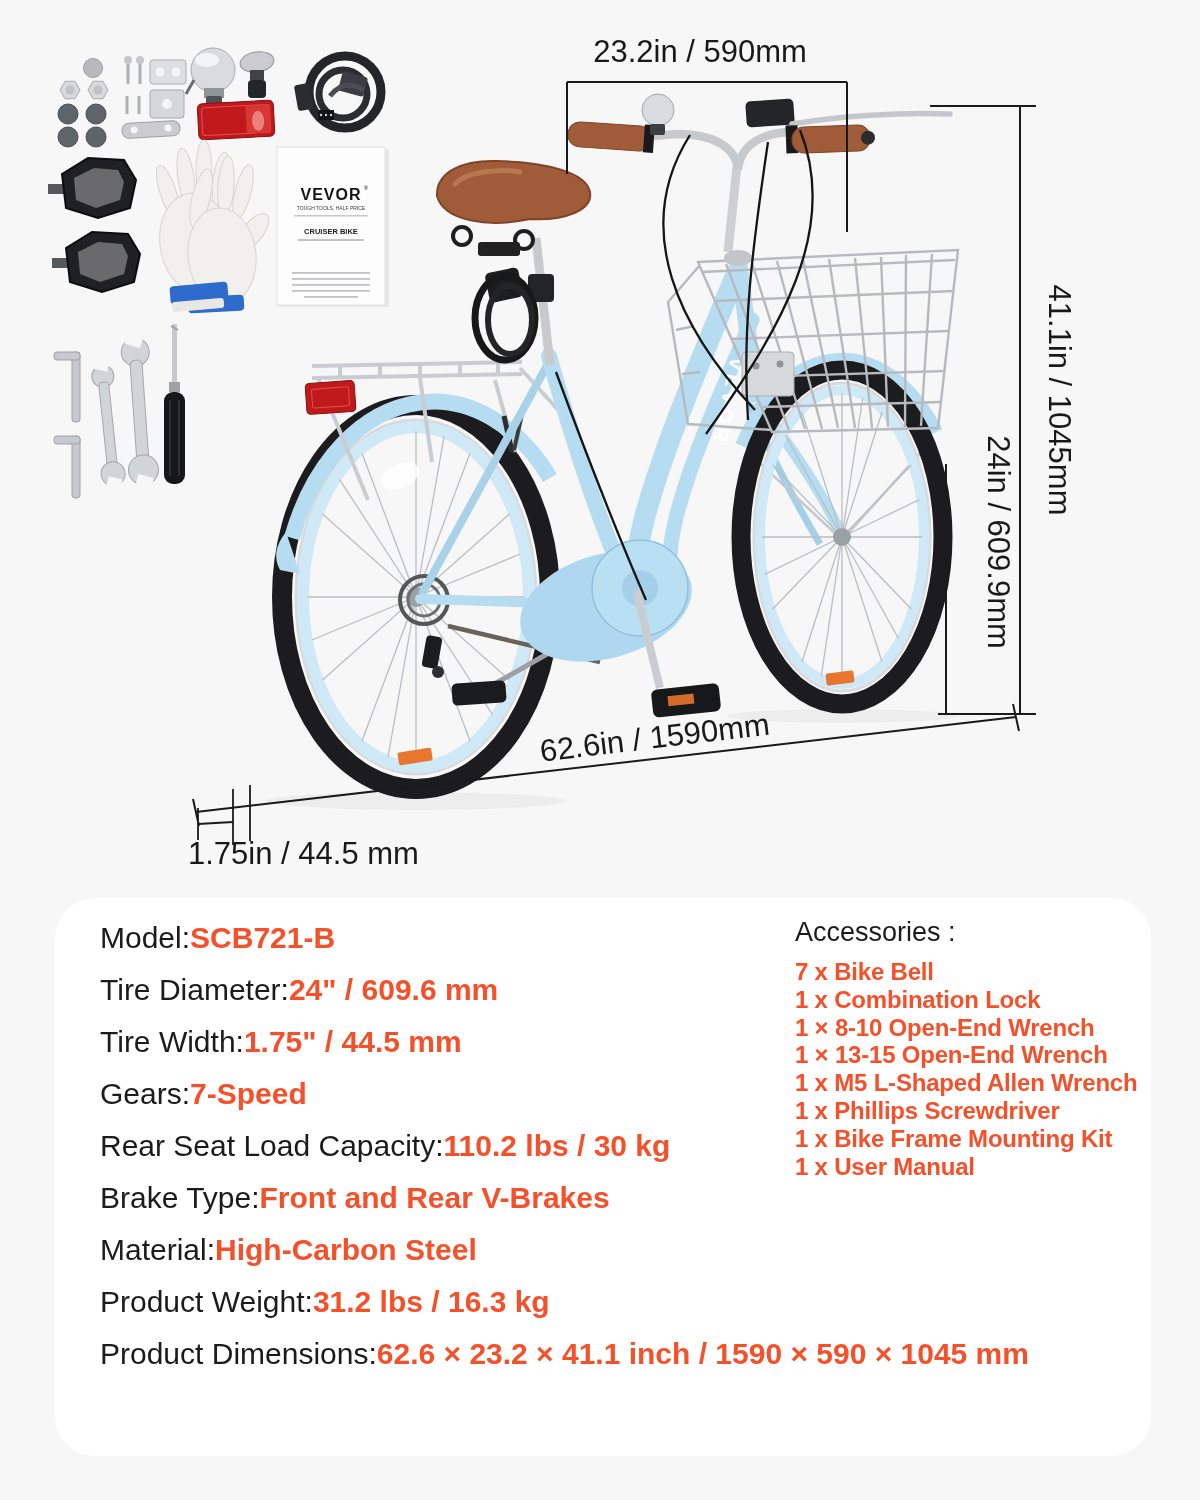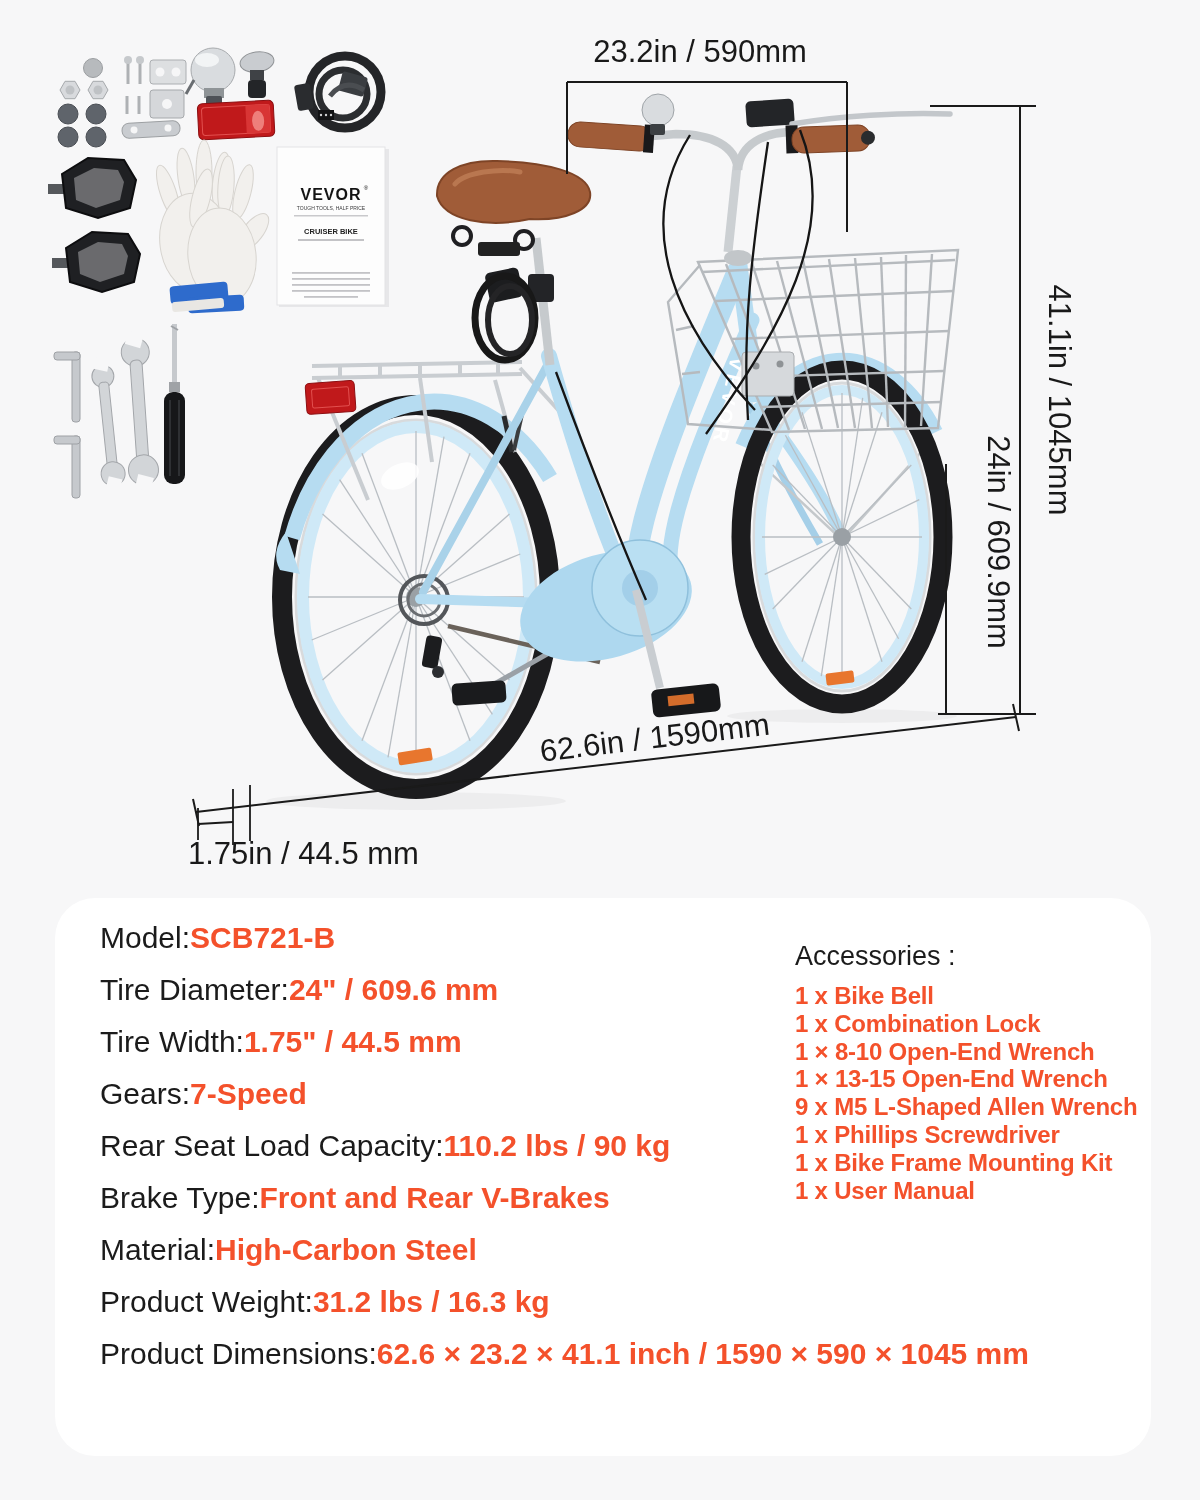--- a/index.html
+++ b/index.html
@@ -5,21 +5,21 @@
   html,body{margin:0;padding:0;background:#f7f7f8;}
   body{width:1200px;height:1500px;overflow:hidden;font-family:"Liberation Sans",sans-serif;}
   .stage{position:relative;width:1200px;height:1500px;background:#f7f7f8;}
   svg.scene{position:absolute;left:0;top:0;display:block;}
   svg text{font-family:"Liberation Sans",sans-serif;}
   .dim-text{font-size:31px;fill:#191919;}
   .spec-card{position:absolute;left:55px;top:898px;width:1096px;height:558px;background:#ffffff;border-radius:40px;}
   .spec-col{position:absolute;left:45px;top:14px;font-size:30px;line-height:52px;color:#1b1b1b;white-space:nowrap;}
   .spec-row .val{color:#f4512b;font-weight:700;margin-left:0;text-align:right;}
   .acc-col{position:absolute;left:740px;top:18px;white-space:nowrap;}
-  .acc-head{font-size:27px;line-height:32px;color:#1b1b1b;margin-bottom:10px;margin-top:24px;}
+  .acc-head{font-size:27px;line-height:32px;color:#1b1b1b;margin-bottom:10px;}
   .acc-list{list-style:none;margin:0;padding:0;font-size:24px;font-weight:700;color:#f4512b;line-height:27.8px;letter-spacing:-0.2px;}
 </style>
 </head>
 <body>
 
 <div class="stage">
 
 <svg class="scene" width="1200" height="898" viewBox="0 0 1200 898">
 
   <ellipse cx="416" cy="801" rx="150" ry="9" fill="#000000" opacity="0.04"></ellipse>
@@ -393,34 +393,34 @@
   <text class="dim-text" transform="translate(656,748) rotate(-6.8)" text-anchor="middle">62.6in / 1590mm</text>
   <text class="dim-text" x="188" y="864" font-size="29">1.75in / 44.5 mm</text>
 </svg>
 
   <section class="spec-card">
     <div class="spec-col">
       <div class="spec-row"><span class="lbl">Model:</span><span class="val">SCB721-B</span></div>
       <div class="spec-row"><span class="lbl">Tire Diameter:</span><span class="val">24" / 609.6 mm</span></div>
       <div class="spec-row"><span class="lbl">Tire Width:</span><span class="val">1.75" / 44.5 mm</span></div>
       <div class="spec-row"><span class="lbl">Gears:</span><span class="val">7-Speed</span></div>
-      <div class="spec-row"><span class="lbl">Rear Seat Load Capacity:</span><span class="val">110.2 lbs / 90 kg</span></div>
+      <div class="spec-row"><span class="lbl">Rear Seat Load Capacity:</span><span class="val">110.2 lbs / 30 kg</span></div>
       <div class="spec-row"><span class="lbl">Brake Type:</span><span class="val">Front and Rear V-Brakes</span></div>
       <div class="spec-row"><span class="lbl">Material:</span><span class="val">High-Carbon Steel</span></div>
       <div class="spec-row"><span class="lbl">Product Weight:</span><span class="val">31.2 lbs / 16.3 kg</span></div>
       <div class="spec-row"><span class="lbl">Product Dimensions:</span><span class="val">62.6 × 23.2 × 41.1 inch / 1590 × 590 × 1045 mm</span></div>
     </div>
     <div class="acc-col">
       <div class="acc-head">Accessories :</div>
       <ul class="acc-list">
-        <li>1 x Bike Bell</li>
+        <li>7 x Bike Bell</li>
         <li>1 x Combination Lock</li>
         <li>1 × 8-10 Open-End Wrench</li>
         <li>1 × 13-15 Open-End Wrench</li>
-        <li>9 x M5 L-Shaped Allen Wrench</li>
+        <li>1 x M5 L-Shaped Allen Wrench</li>
         <li>1 x Phillips Screwdriver</li>
         <li>1 x Bike Frame Mounting Kit</li>
         <li>1 x User Manual</li>
       </ul>
     </div>
   </section>
 
 </div>
 
 </body></html>

